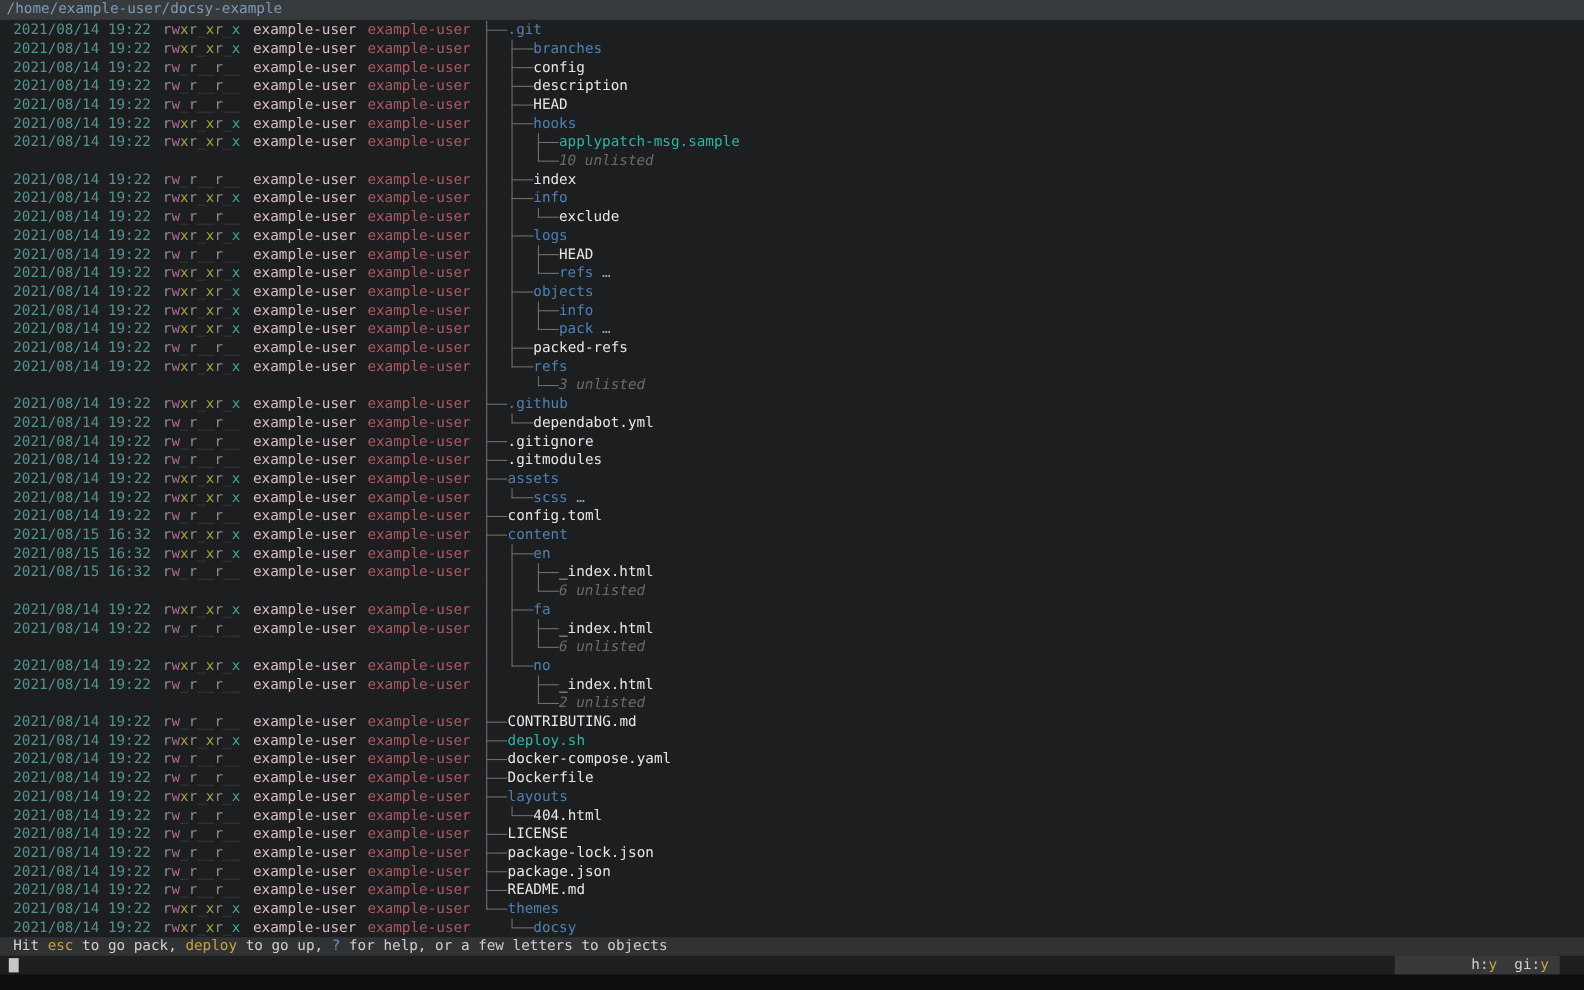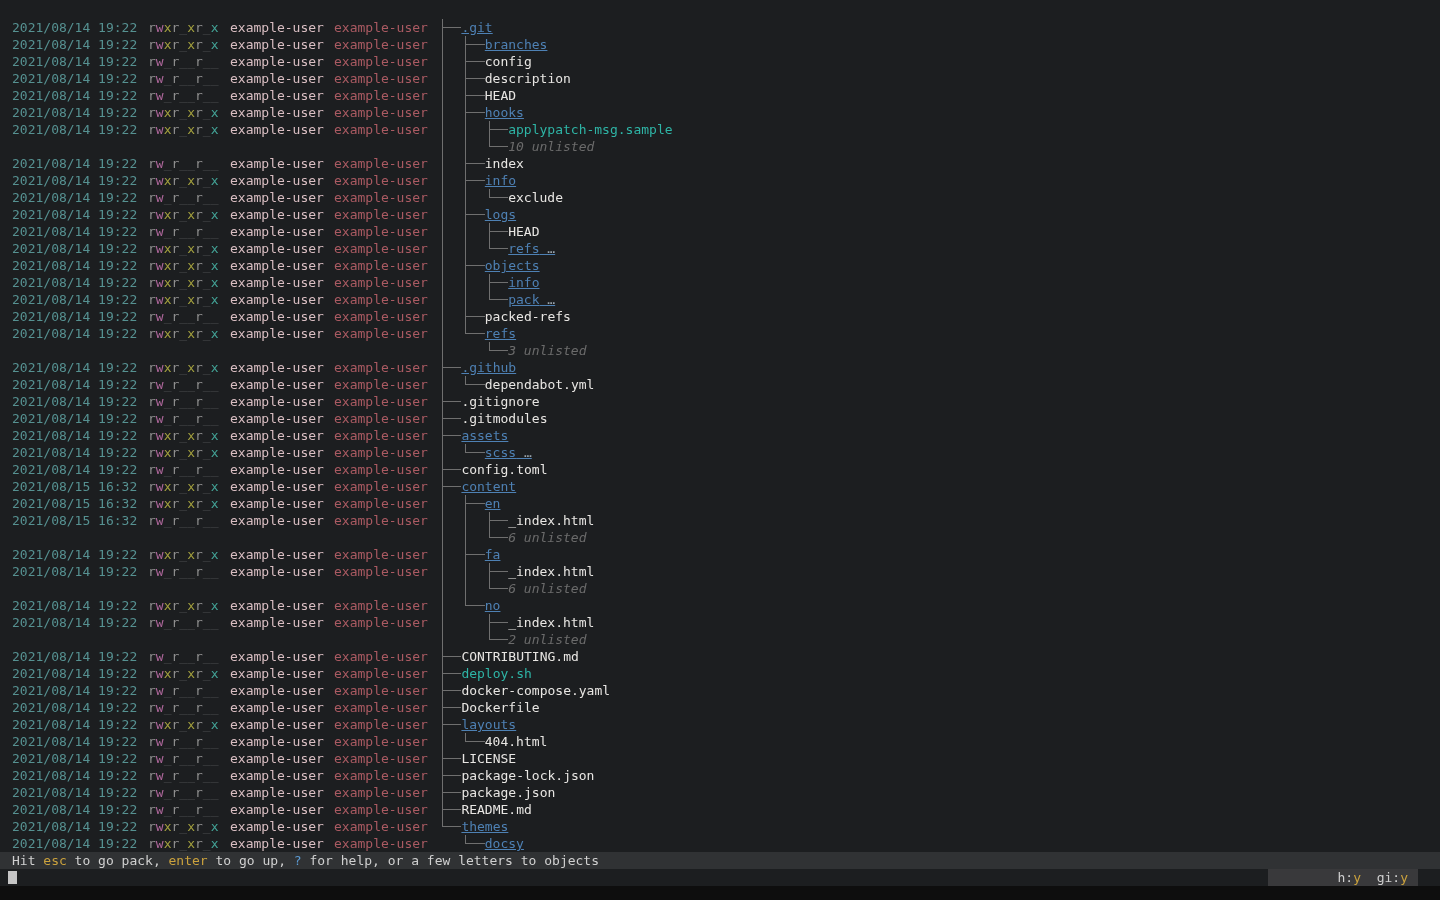--- a/index.html
+++ b/index.html
@@ -23,21 +23,21 @@
   .row { position:absolute; left:0; width:1440px; height:17px; line-height:17px; white-space:pre; }
   .col-date  { position:absolute; left:12px;  color:var(--c-date); }
   .col-perms { position:absolute; left:148px; }
   .col-owner { position:absolute; left:230px; color:var(--c-owner); }
   .col-group { position:absolute; left:334px; color:var(--c-group); }
   .pr { color:var(--perm-r); } .pw { color:var(--perm-w); }
   .px { color:var(--perm-x); } .pxo { color:var(--perm-xo); }
   .pn { color:var(--perm-n); }
 
   .tree-name { position:absolute; line-height:17px; }
-  .t-dir { color:var(--c-dir);text-decoration:underline; }
+  .t-dir { color:var(--c-dir); }
   .t-file { color:var(--c-file); }
   .t-exec { color:var(--c-exec); }
   .t-unlisted { color:var(--c-unlisted); font-style:italic; }
   .suffix { color:var(--c-ellipsis); }
   .tree-line { position:absolute; background:var(--c-treeline); }
 
   .statusbar {
     position:absolute; left:0; top:852px; width:1440px; height:17px;
     background:var(--status-bg); color:var(--status-fg);
     line-height:17px; padding-left:12px; white-space:pre;
@@ -52,20 +52,21 @@
     background:var(--flags-bg); line-height:17px; text-align:right;
     padding-right:10px; white-space:pre; color:var(--status-fg);
   }
   .flag-val { color:var(--c-yellow); }
   .bottomstrip { position:absolute; left:0; top:886px; width:1440px; height:14px; background:#0e0e0e; }
 </style>
 </head>
 <body>
 
 <div id="screen">
+  <div class="titlebar">/home/example-user/docsy-example</div>
   <div id="rows">
       <div class="row" style="top: 0px;"><span class="col-date">2021/08/14 19:22</span><span class="col-perms"><span class="pr">r</span><span class="pw">w</span><span class="px">x</span><span class="pr">r</span><span class="pn">_</span><span class="px">x</span><span class="pr">r</span><span class="pn">_</span><span class="pxo">x</span></span><span class="col-owner">example-user</span><span class="col-group">example-user</span><div class="tree-line" style="left: 441.9px; top: 0px; width: 1px; height: 17px;"></div><div class="tree-line" style="left: 441.9px; top: 8px; width: 3.9px; height: 1px;"></div><div class="tree-line" style="left: 445.8px; top: 8px; width: 7.8px; height: 1px;"></div><div class="tree-line" style="left: 453.6px; top: 8px; width: 7.8px; height: 1px;"></div><span class="tree-name t-dir" style="left: 461.4px;">.git</span></div>
       <div class="row" style="top: 17px;"><span class="col-date">2021/08/14 19:22</span><span class="col-perms"><span class="pr">r</span><span class="pw">w</span><span class="px">x</span><span class="pr">r</span><span class="pn">_</span><span class="px">x</span><span class="pr">r</span><span class="pn">_</span><span class="pxo">x</span></span><span class="col-owner">example-user</span><span class="col-group">example-user</span><div class="tree-line" style="left: 441.9px; top: 0px; width: 1px; height: 17px;"></div><div class="tree-line" style="left: 465.3px; top: 0px; width: 1px; height: 17px;"></div><div class="tree-line" style="left: 465.3px; top: 8px; width: 3.9px; height: 1px;"></div><div class="tree-line" style="left: 469.2px; top: 8px; width: 7.8px; height: 1px;"></div><div class="tree-line" style="left: 477px; top: 8px; width: 7.8px; height: 1px;"></div><span class="tree-name t-dir" style="left: 484.8px;">branches</span></div>
       <div class="row" style="top: 34px;"><span class="col-date">2021/08/14 19:22</span><span class="col-perms"><span class="pr">r</span><span class="pw">w</span><span class="pn">_</span><span class="pr">r</span><span class="pn">_</span><span class="pn">_</span><span class="pr">r</span><span class="pn">_</span><span class="pn">_</span></span><span class="col-owner">example-user</span><span class="col-group">example-user</span><div class="tree-line" style="left: 441.9px; top: 0px; width: 1px; height: 17px;"></div><div class="tree-line" style="left: 465.3px; top: 0px; width: 1px; height: 17px;"></div><div class="tree-line" style="left: 465.3px; top: 8px; width: 3.9px; height: 1px;"></div><div class="tree-line" style="left: 469.2px; top: 8px; width: 7.8px; height: 1px;"></div><div class="tree-line" style="left: 477px; top: 8px; width: 7.8px; height: 1px;"></div><span class="tree-name t-file" style="left: 484.8px;">config</span></div>
       <div class="row" style="top: 51px;"><span class="col-date">2021/08/14 19:22</span><span class="col-perms"><span class="pr">r</span><span class="pw">w</span><span class="pn">_</span><span class="pr">r</span><span class="pn">_</span><span class="pn">_</span><span class="pr">r</span><span class="pn">_</span><span class="pn">_</span></span><span class="col-owner">example-user</span><span class="col-group">example-user</span><div class="tree-line" style="left: 441.9px; top: 0px; width: 1px; height: 17px;"></div><div class="tree-line" style="left: 465.3px; top: 0px; width: 1px; height: 17px;"></div><div class="tree-line" style="left: 465.3px; top: 8px; width: 3.9px; height: 1px;"></div><div class="tree-line" style="left: 469.2px; top: 8px; width: 7.8px; height: 1px;"></div><div class="tree-line" style="left: 477px; top: 8px; width: 7.8px; height: 1px;"></div><span class="tree-name t-file" style="left: 484.8px;">description</span></div>
       <div class="row" style="top: 68px;"><span class="col-date">2021/08/14 19:22</span><span class="col-perms"><span class="pr">r</span><span class="pw">w</span><span class="pn">_</span><span class="pr">r</span><span class="pn">_</span><span class="pn">_</span><span class="pr">r</span><span class="pn">_</span><span class="pn">_</span></span><span class="col-owner">example-user</span><span class="col-group">example-user</span><div class="tree-line" style="left: 441.9px; top: 0px; width: 1px; height: 17px;"></div><div class="tree-line" style="left: 465.3px; top: 0px; width: 1px; height: 17px;"></div><div class="tree-line" style="left: 465.3px; top: 8px; width: 3.9px; height: 1px;"></div><div class="tree-line" style="left: 469.2px; top: 8px; width: 7.8px; height: 1px;"></div><div class="tree-line" style="left: 477px; top: 8px; width: 7.8px; height: 1px;"></div><span class="tree-name t-file" style="left: 484.8px;">HEAD</span></div>
       <div class="row" style="top: 85px;"><span class="col-date">2021/08/14 19:22</span><span class="col-perms"><span class="pr">r</span><span class="pw">w</span><span class="px">x</span><span class="pr">r</span><span class="pn">_</span><span class="px">x</span><span class="pr">r</span><span class="pn">_</span><span class="pxo">x</span></span><span class="col-owner">example-user</span><span class="col-group">example-user</span><div class="tree-line" style="left: 441.9px; top: 0px; width: 1px; height: 17px;"></div><div class="tree-line" style="left: 465.3px; top: 0px; width: 1px; height: 17px;"></div><div class="tree-line" style="left: 465.3px; top: 8px; width: 3.9px; height: 1px;"></div><div class="tree-line" style="left: 469.2px; top: 8px; width: 7.8px; height: 1px;"></div><div class="tree-line" style="left: 477px; top: 8px; width: 7.8px; height: 1px;"></div><span class="tree-name t-dir" style="left: 484.8px;">hooks</span></div>
       <div class="row" style="top: 102px;"><span class="col-date">2021/08/14 19:22</span><span class="col-perms"><span class="pr">r</span><span class="pw">w</span><span class="px">x</span><span class="pr">r</span><span class="pn">_</span><span class="px">x</span><span class="pr">r</span><span class="pn">_</span><span class="pxo">x</span></span><span class="col-owner">example-user</span><span class="col-group">example-user</span><div class="tree-line" style="left: 441.9px; top: 0px; width: 1px; height: 17px;"></div><div class="tree-line" style="left: 465.3px; top: 0px; width: 1px; height: 17px;"></div><div class="tree-line" style="left: 488.7px; top: 0px; width: 1px; height: 17px;"></div><div class="tree-line" style="left: 488.7px; top: 8px; width: 3.9px; height: 1px;"></div><div class="tree-line" style="left: 492.6px; top: 8px; width: 7.8px; height: 1px;"></div><div class="tree-line" style="left: 500.4px; top: 8px; width: 7.8px; height: 1px;"></div><span class="tree-name t-exec" style="left: 508.2px;">applypatch-msg.sample</span></div>
       <div class="row" style="top: 119px;"><div class="tree-line" style="left: 441.9px; top: 0px; width: 1px; height: 17px;"></div><div class="tree-line" style="left: 465.3px; top: 0px; width: 1px; height: 17px;"></div><div class="tree-line" style="left: 488.7px; top: 0px; width: 1px; height: 9px;"></div><div class="tree-line" style="left: 488.7px; top: 8px; width: 3.9px; height: 1px;"></div><div class="tree-line" style="left: 492.6px; top: 8px; width: 7.8px; height: 1px;"></div><div class="tree-line" style="left: 500.4px; top: 8px; width: 7.8px; height: 1px;"></div><span class="tree-name t-unlisted" style="left: 508.2px;">10 unlisted</span></div>
       <div class="row" style="top: 136px;"><span class="col-date">2021/08/14 19:22</span><span class="col-perms"><span class="pr">r</span><span class="pw">w</span><span class="pn">_</span><span class="pr">r</span><span class="pn">_</span><span class="pn">_</span><span class="pr">r</span><span class="pn">_</span><span class="pn">_</span></span><span class="col-owner">example-user</span><span class="col-group">example-user</span><div class="tree-line" style="left: 441.9px; top: 0px; width: 1px; height: 17px;"></div><div class="tree-line" style="left: 465.3px; top: 0px; width: 1px; height: 17px;"></div><div class="tree-line" style="left: 465.3px; top: 8px; width: 3.9px; height: 1px;"></div><div class="tree-line" style="left: 469.2px; top: 8px; width: 7.8px; height: 1px;"></div><div class="tree-line" style="left: 477px; top: 8px; width: 7.8px; height: 1px;"></div><span class="tree-name t-file" style="left: 484.8px;">index</span></div>
@@ -103,19 +104,19 @@
       <div class="row" style="top: 680px;"><span class="col-date">2021/08/14 19:22</span><span class="col-perms"><span class="pr">r</span><span class="pw">w</span><span class="pn">_</span><span class="pr">r</span><span class="pn">_</span><span class="pn">_</span><span class="pr">r</span><span class="pn">_</span><span class="pn">_</span></span><span class="col-owner">example-user</span><span class="col-group">example-user</span><div class="tree-line" style="left: 441.9px; top: 0px; width: 1px; height: 17px;"></div><div class="tree-line" style="left: 441.9px; top: 8px; width: 3.9px; height: 1px;"></div><div class="tree-line" style="left: 445.8px; top: 8px; width: 7.8px; height: 1px;"></div><div class="tree-line" style="left: 453.6px; top: 8px; width: 7.8px; height: 1px;"></div><span class="tree-name t-file" style="left: 461.4px;">Dockerfile</span></div>
       <div class="row" style="top: 697px;"><span class="col-date">2021/08/14 19:22</span><span class="col-perms"><span class="pr">r</span><span class="pw">w</span><span class="px">x</span><span class="pr">r</span><span class="pn">_</span><span class="px">x</span><span class="pr">r</span><span class="pn">_</span><span class="pxo">x</span></span><span class="col-owner">example-user</span><span class="col-group">example-user</span><div class="tree-line" style="left: 441.9px; top: 0px; width: 1px; height: 17px;"></div><div class="tree-line" style="left: 441.9px; top: 8px; width: 3.9px; height: 1px;"></div><div class="tree-line" style="left: 445.8px; top: 8px; width: 7.8px; height: 1px;"></div><div class="tree-line" style="left: 453.6px; top: 8px; width: 7.8px; height: 1px;"></div><span class="tree-name t-dir" style="left: 461.4px;">layouts</span></div>
       <div class="row" style="top: 714px;"><span class="col-date">2021/08/14 19:22</span><span class="col-perms"><span class="pr">r</span><span class="pw">w</span><span class="pn">_</span><span class="pr">r</span><span class="pn">_</span><span class="pn">_</span><span class="pr">r</span><span class="pn">_</span><span class="pn">_</span></span><span class="col-owner">example-user</span><span class="col-group">example-user</span><div class="tree-line" style="left: 441.9px; top: 0px; width: 1px; height: 17px;"></div><div class="tree-line" style="left: 465.3px; top: 0px; width: 1px; height: 9px;"></div><div class="tree-line" style="left: 465.3px; top: 8px; width: 3.9px; height: 1px;"></div><div class="tree-line" style="left: 469.2px; top: 8px; width: 7.8px; height: 1px;"></div><div class="tree-line" style="left: 477px; top: 8px; width: 7.8px; height: 1px;"></div><span class="tree-name t-file" style="left: 484.8px;">404.html</span></div>
       <div class="row" style="top: 731px;"><span class="col-date">2021/08/14 19:22</span><span class="col-perms"><span class="pr">r</span><span class="pw">w</span><span class="pn">_</span><span class="pr">r</span><span class="pn">_</span><span class="pn">_</span><span class="pr">r</span><span class="pn">_</span><span class="pn">_</span></span><span class="col-owner">example-user</span><span class="col-group">example-user</span><div class="tree-line" style="left: 441.9px; top: 0px; width: 1px; height: 17px;"></div><div class="tree-line" style="left: 441.9px; top: 8px; width: 3.9px; height: 1px;"></div><div class="tree-line" style="left: 445.8px; top: 8px; width: 7.8px; height: 1px;"></div><div class="tree-line" style="left: 453.6px; top: 8px; width: 7.8px; height: 1px;"></div><span class="tree-name t-file" style="left: 461.4px;">LICENSE</span></div>
       <div class="row" style="top: 748px;"><span class="col-date">2021/08/14 19:22</span><span class="col-perms"><span class="pr">r</span><span class="pw">w</span><span class="pn">_</span><span class="pr">r</span><span class="pn">_</span><span class="pn">_</span><span class="pr">r</span><span class="pn">_</span><span class="pn">_</span></span><span class="col-owner">example-user</span><span class="col-group">example-user</span><div class="tree-line" style="left: 441.9px; top: 0px; width: 1px; height: 17px;"></div><div class="tree-line" style="left: 441.9px; top: 8px; width: 3.9px; height: 1px;"></div><div class="tree-line" style="left: 445.8px; top: 8px; width: 7.8px; height: 1px;"></div><div class="tree-line" style="left: 453.6px; top: 8px; width: 7.8px; height: 1px;"></div><span class="tree-name t-file" style="left: 461.4px;">package-lock.json</span></div>
       <div class="row" style="top: 765px;"><span class="col-date">2021/08/14 19:22</span><span class="col-perms"><span class="pr">r</span><span class="pw">w</span><span class="pn">_</span><span class="pr">r</span><span class="pn">_</span><span class="pn">_</span><span class="pr">r</span><span class="pn">_</span><span class="pn">_</span></span><span class="col-owner">example-user</span><span class="col-group">example-user</span><div class="tree-line" style="left: 441.9px; top: 0px; width: 1px; height: 17px;"></div><div class="tree-line" style="left: 441.9px; top: 8px; width: 3.9px; height: 1px;"></div><div class="tree-line" style="left: 445.8px; top: 8px; width: 7.8px; height: 1px;"></div><div class="tree-line" style="left: 453.6px; top: 8px; width: 7.8px; height: 1px;"></div><span class="tree-name t-file" style="left: 461.4px;">package.json</span></div>
       <div class="row" style="top: 782px;"><span class="col-date">2021/08/14 19:22</span><span class="col-perms"><span class="pr">r</span><span class="pw">w</span><span class="pn">_</span><span class="pr">r</span><span class="pn">_</span><span class="pn">_</span><span class="pr">r</span><span class="pn">_</span><span class="pn">_</span></span><span class="col-owner">example-user</span><span class="col-group">example-user</span><div class="tree-line" style="left: 441.9px; top: 0px; width: 1px; height: 17px;"></div><div class="tree-line" style="left: 441.9px; top: 8px; width: 3.9px; height: 1px;"></div><div class="tree-line" style="left: 445.8px; top: 8px; width: 7.8px; height: 1px;"></div><div class="tree-line" style="left: 453.6px; top: 8px; width: 7.8px; height: 1px;"></div><span class="tree-name t-file" style="left: 461.4px;">README.md</span></div>
       <div class="row" style="top: 799px;"><span class="col-date">2021/08/14 19:22</span><span class="col-perms"><span class="pr">r</span><span class="pw">w</span><span class="px">x</span><span class="pr">r</span><span class="pn">_</span><span class="px">x</span><span class="pr">r</span><span class="pn">_</span><span class="pxo">x</span></span><span class="col-owner">example-user</span><span class="col-group">example-user</span><div class="tree-line" style="left: 441.9px; top: 0px; width: 1px; height: 9px;"></div><div class="tree-line" style="left: 441.9px; top: 8px; width: 3.9px; height: 1px;"></div><div class="tree-line" style="left: 445.8px; top: 8px; width: 7.8px; height: 1px;"></div><div class="tree-line" style="left: 453.6px; top: 8px; width: 7.8px; height: 1px;"></div><span class="tree-name t-dir" style="left: 461.4px;">themes</span></div>
       <div class="row" style="top: 816px;"><span class="col-date">2021/08/14 19:22</span><span class="col-perms"><span class="pr">r</span><span class="pw">w</span><span class="px">x</span><span class="pr">r</span><span class="pn">_</span><span class="px">x</span><span class="pr">r</span><span class="pn">_</span><span class="pxo">x</span></span><span class="col-owner">example-user</span><span class="col-group">example-user</span><div class="tree-line" style="left: 465.3px; top: 0px; width: 1px; height: 9px;"></div><div class="tree-line" style="left: 465.3px; top: 8px; width: 3.9px; height: 1px;"></div><div class="tree-line" style="left: 469.2px; top: 8px; width: 7.8px; height: 1px;"></div><div class="tree-line" style="left: 477px; top: 8px; width: 7.8px; height: 1px;"></div><span class="tree-name t-dir" style="left: 484.8px;">docsy</span></div>
     </div>
-  <div class="statusbar" id="status-segments"><span>Hit </span><span class="seg-yellow">esc</span><span> to go pack, </span><span class="seg-yellow">enter</span><span> to go up, </span><span class="seg-blue">?</span><span> for help, or a few letters to objects</span></div>
+  <div class="statusbar" id="status-segments"><span>Hit </span><span class="seg-yellow">esc</span><span> to go pack, </span><span class="seg-yellow">deploy</span><span> to go up, </span><span class="seg-blue">?</span><span> for help, or a few letters to objects</span></div>
   <div class="inputline">
     <div class="cursor"></div>
   </div>
   <div class="flags" id="flags"><span>h:</span><span class="flag-val">y</span>  <span>gi:</span><span class="flag-val">y</span></div>
   <div class="bottomstrip"></div>
 </div>
 
 </body></html>

